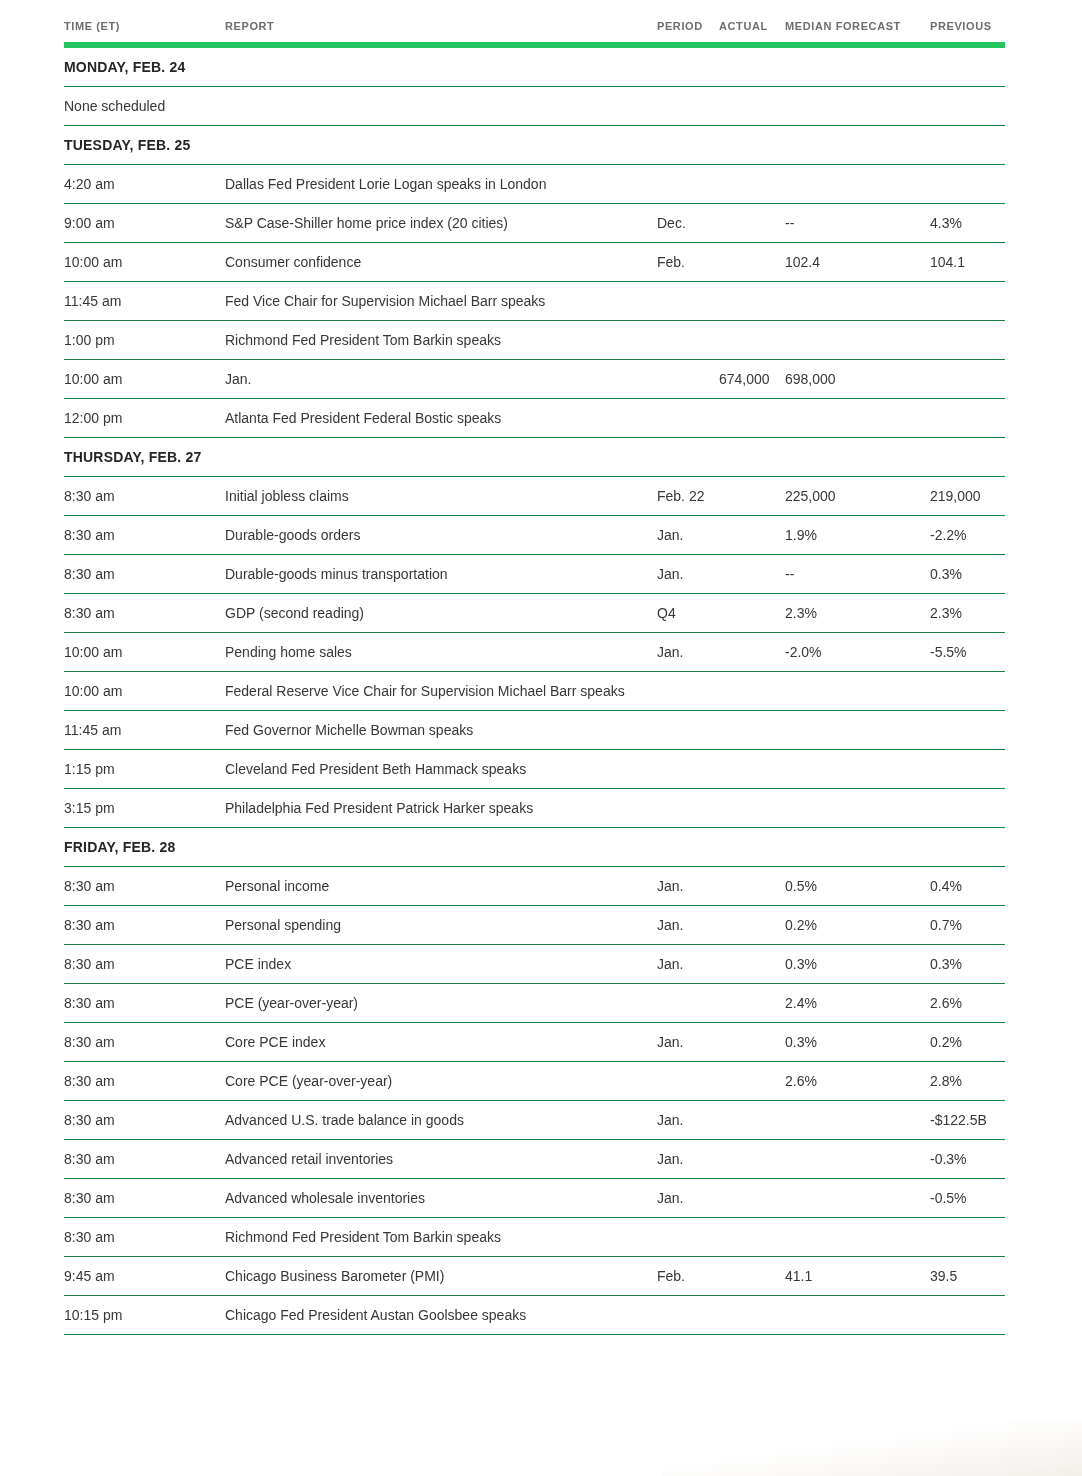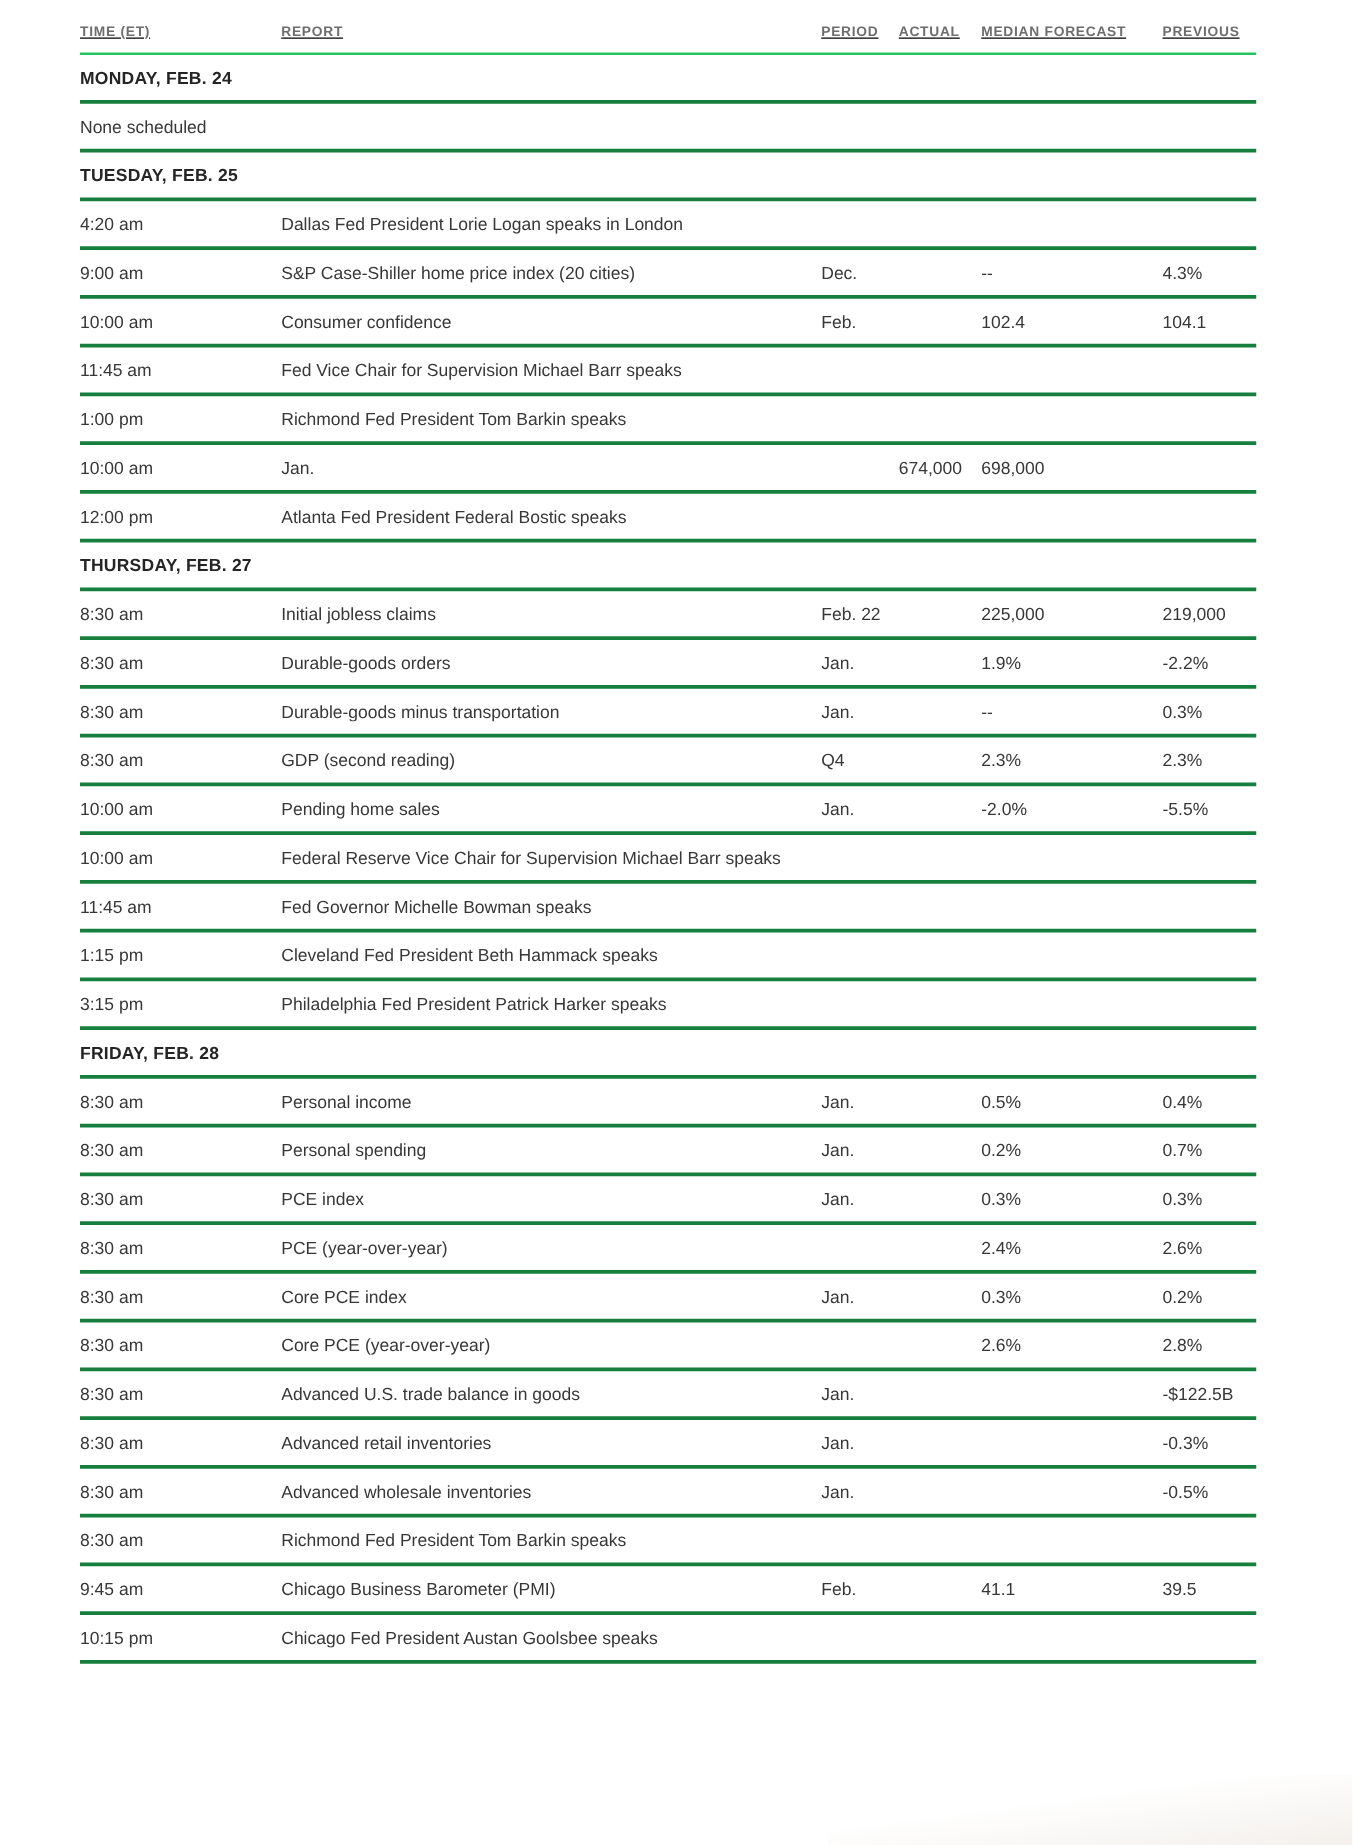--- a/index.html
+++ b/index.html
@@ -20,34 +20,33 @@
     letter-spacing: 0.2px;
   }
   .table { width: 941px; }
   .grid-row {
     display: grid;
     grid-template-columns: 161px 432px 62px 66px 145px 75px;
     align-items: center;
   }
   .header-row {
     padding: 20px 0 10px 0;
-    border-bottom: 2px solid #22c55e;
-    text-decoration: underline;
+    border-bottom: 6px solid #22c55e;
   }
   .header-cell {
     font-size: 11px;
     font-weight: 700;
     color: #6d6d6d;
     letter-spacing: 0.6px;
     text-transform: uppercase;
     white-space: nowrap;
   }
   .row {
     height: 39px;
-    border-bottom: 3px solid #15803d;
+    border-bottom: 1px solid #15803d;
   }
   .day-row { display: flex; align-items: center; }
   .day-label {
     font-size: 14px;
     font-weight: 700;
     color: #252525;
     letter-spacing: 0.2px;
   }
   .note-row { display: flex; align-items: center; }
   .note-label { font-size: 14px; color: #373737; }

